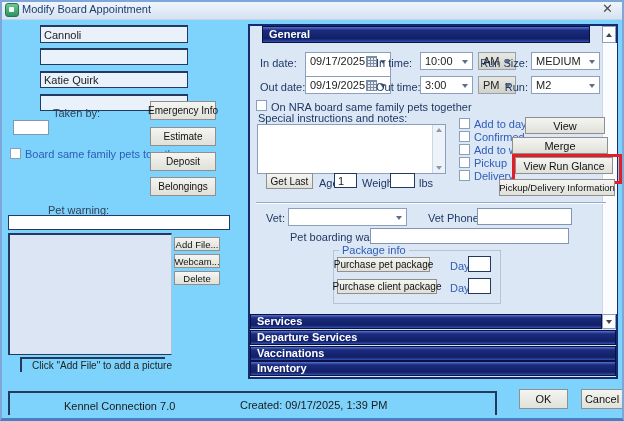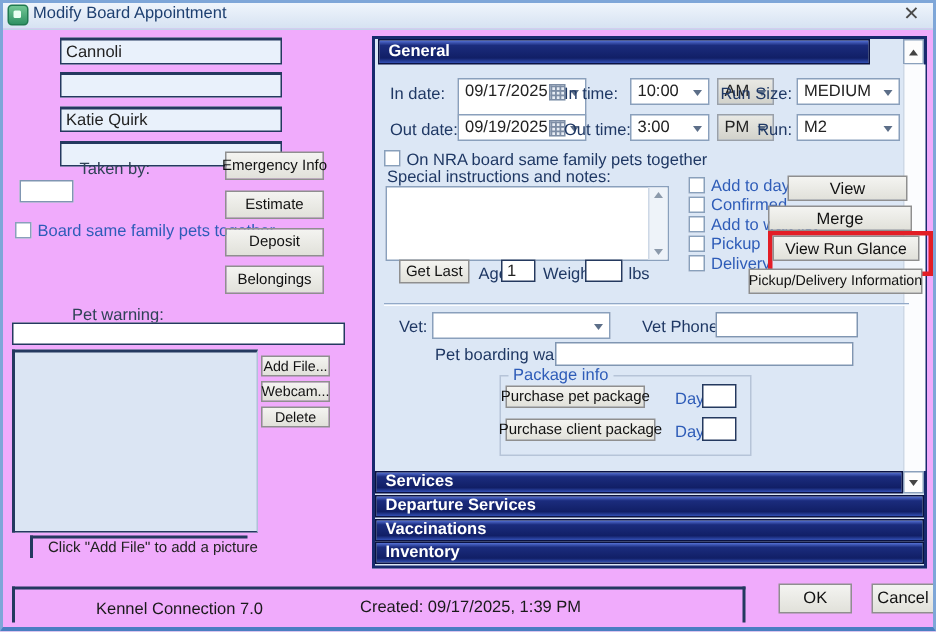--- a/index.html
+++ b/index.html
@@ -1,16 +1,16 @@
 <!DOCTYPE html>
 <html><head>
 <meta charset="utf-8">
 <style>
   html,body{margin:0;padding:0;background:#f0f0f0;}
-  .window{position:relative;width:624px;height:421px;background:#f0abfc;
+  .window{position:relative;width:624px;height:421px;background:#7dd3fc;
     font-family:"Liberation Sans",sans-serif;font-size:11px;overflow:hidden;}
   .frame{position:absolute;inset:0;border:2px solid #7ea6d8;border-bottom:3px solid #4a7ec2;pointer-events:none;z-index:50;}
   .titlebar{position:absolute;left:0;top:0;right:0;height:19px;
     background:linear-gradient(#f2f7fd,#d6e2f2);border-bottom:1px solid #c3d4e9;}
   .app-icon{position:absolute;left:5px;top:3px;width:12px;height:12px;border-radius:3px;
     background:linear-gradient(#72c795,#2f9163);border:1px solid #20794f;}
   .app-icon:after{content:"";position:absolute;left:3px;top:3px;width:5px;height:5px;background:#eafff2;border-radius:1px;}
   .title-text{position:absolute;left:22px;top:3px;color:#1d3f70;font-size:11px;}
   .close-x{position:absolute;right:11px;top:2px;color:#4a4a4a;font-size:13px;line-height:13px;cursor:default;}
   .lbl{position:absolute;color:#2f4256;white-space:nowrap;padding-left:40px;}
@@ -80,21 +80,21 @@
   <input class="inp-white" style="left: 8px; top: 215px; width: 222px; height: 15px; border-color: rgb(36, 57, 95);" value="">
 
   <div class="pic-box" style="left:8px;top:233px;width:164px;height:122px"></div>
   <div class="btn" style="left:174px;top:237px;width:46px;height:14px;font-size:9.5px">Add File...</div>
   <div class="btn" style="left:174px;top:254px;width:46px;height:14px;font-size:9.5px">Webcam...</div>
   <div class="btn" style="left:174px;top:271px;width:46px;height:14px;font-size:9.5px">Delete</div>
   <div class="cap-box" style="left:20px;top:357px;width:145px;height:15px">Click "Add File" to add a picture</div>
 
   <div class="panel">
 
-    <div class="bar" style="left:2px;top:0;width:328px">General</div>
+    <div class="bar" style="left:12px;top:0;width:328px">General</div>
     <div class="scrollbtn" style="left:352px;top:0;width:14px;height:17px">
         <span class="tri-up"></span>
       </div>
     <div class="strip" style="left:352px;top:17px;width:14px;height:271px"></div>
 
     <span class="navyl" style="left:10px;top:31px">In date:</span>
     <div class="combo" style="left:55px;top:26px;width:86px;height:28px">
       <span>09/17/2025</span>
       <span class="cal-icon"></span><span class="arr"></span>
     </div>

